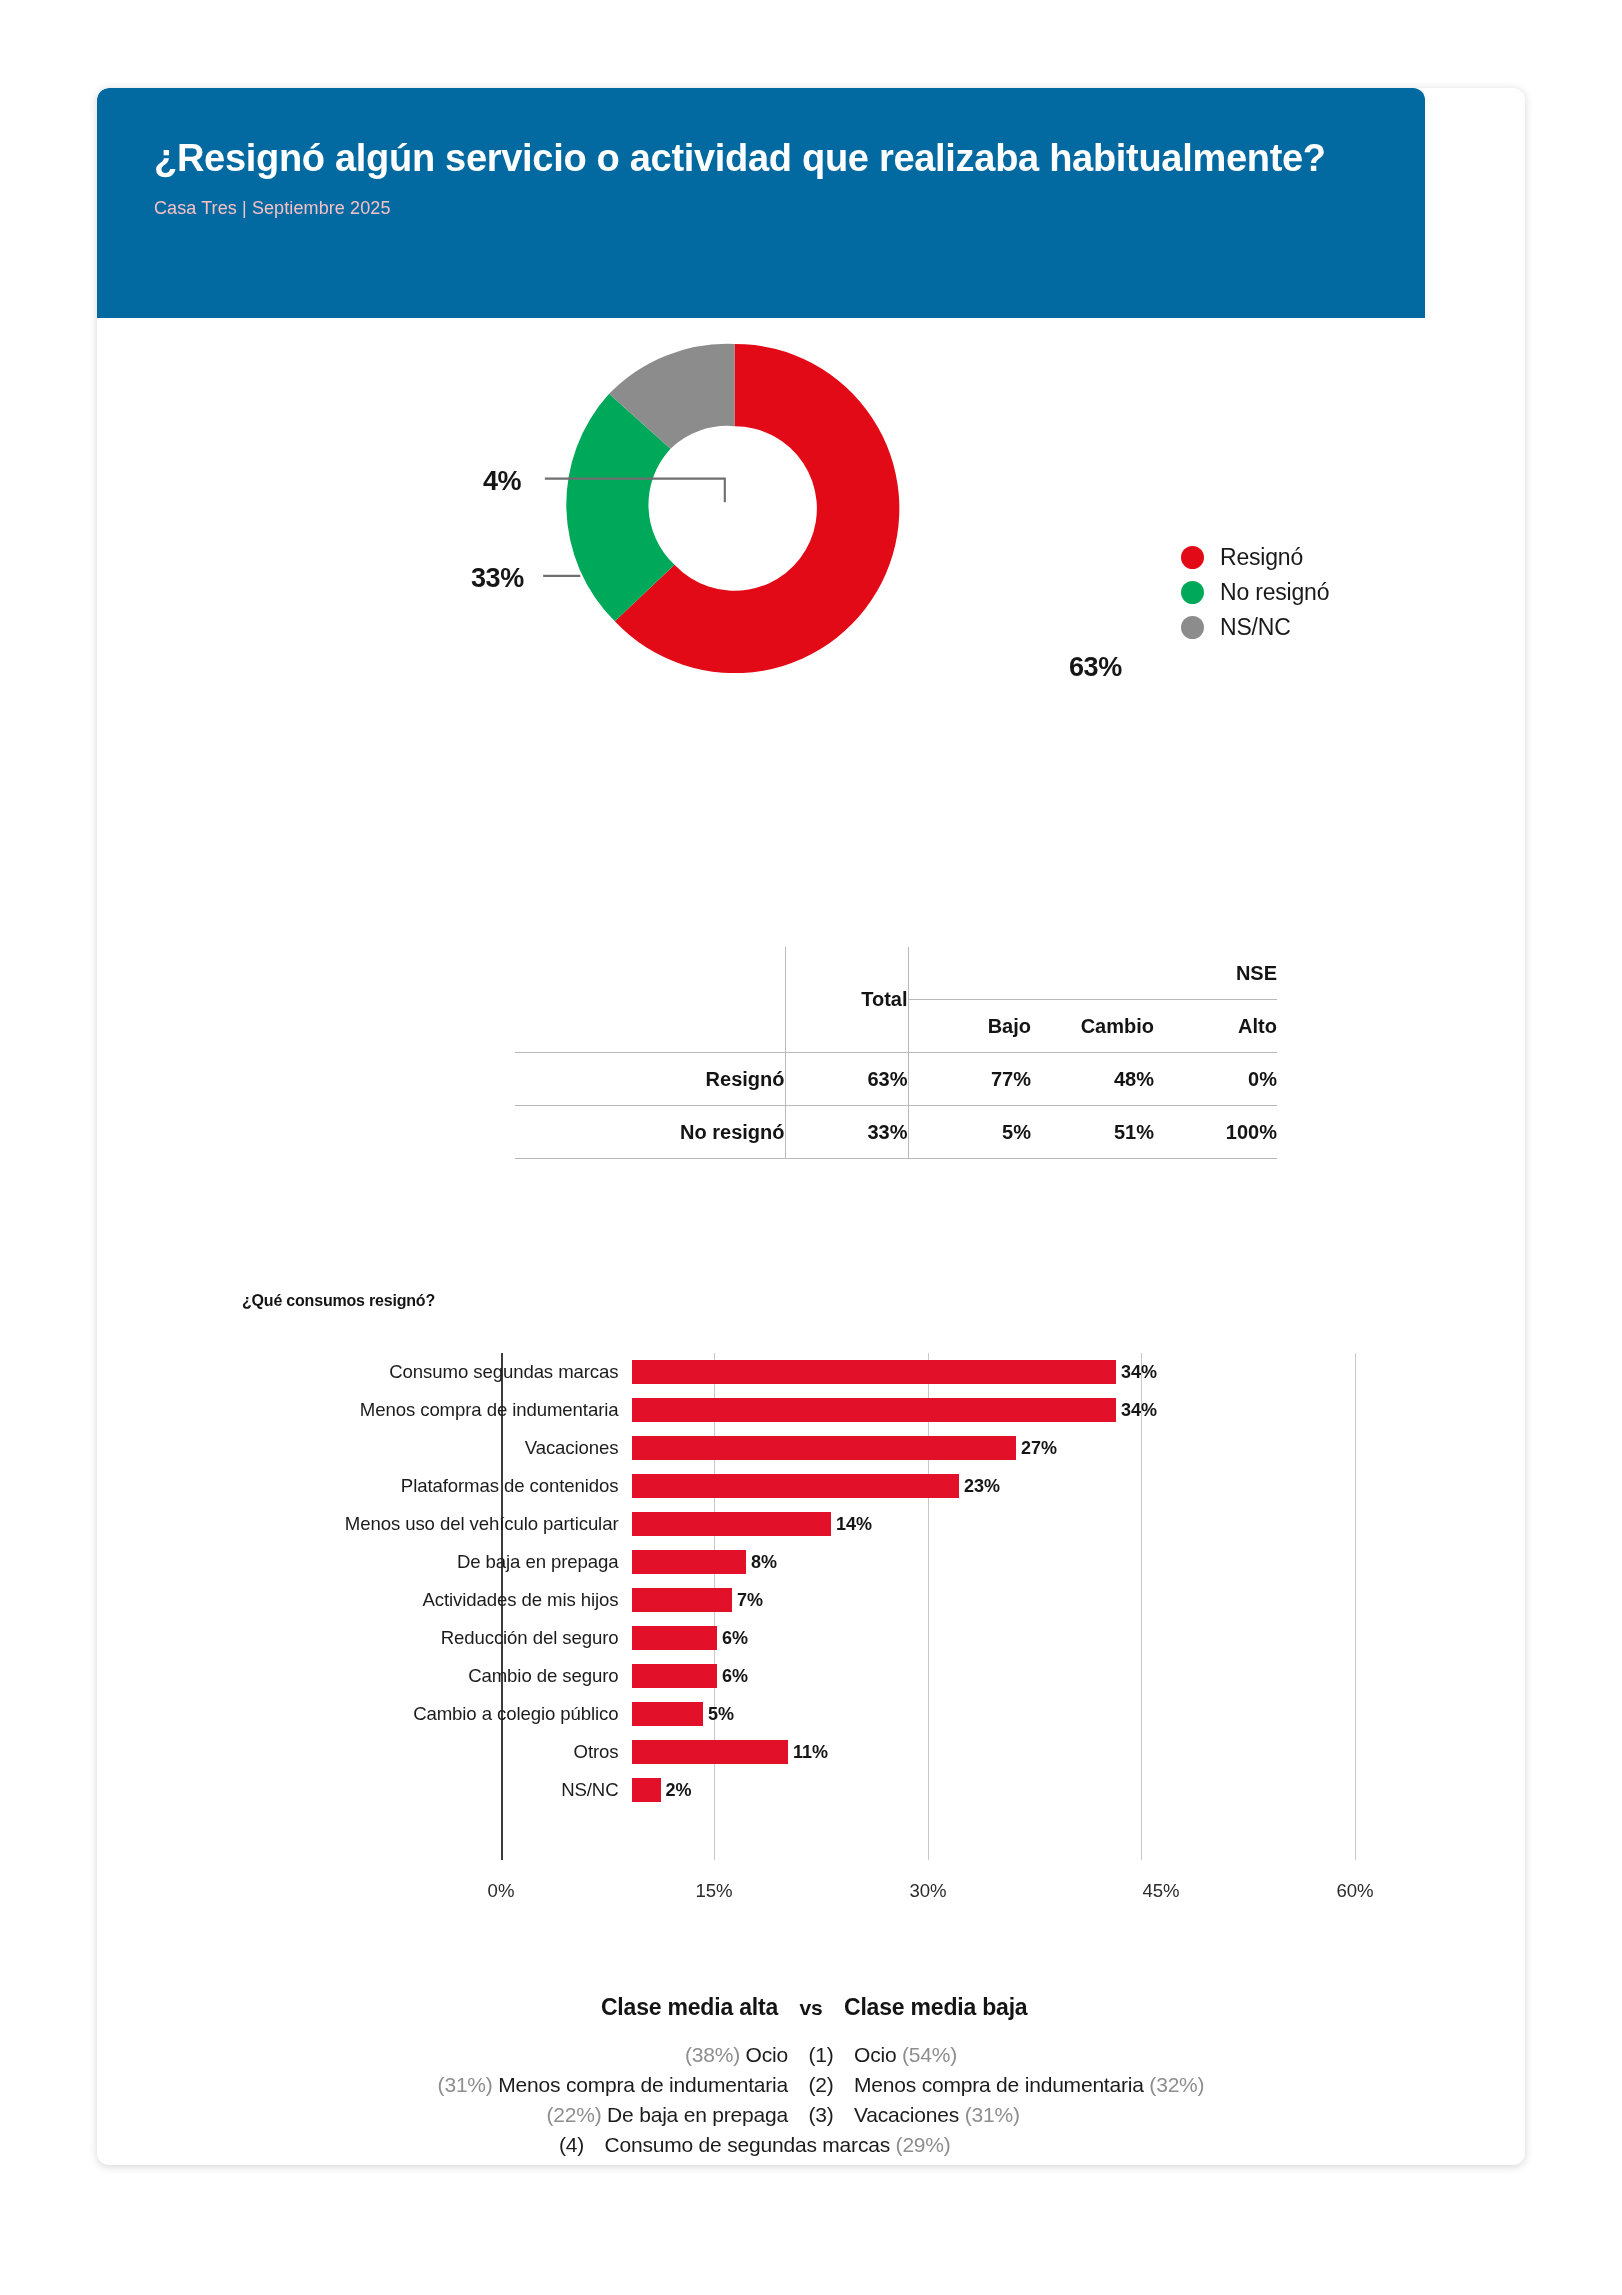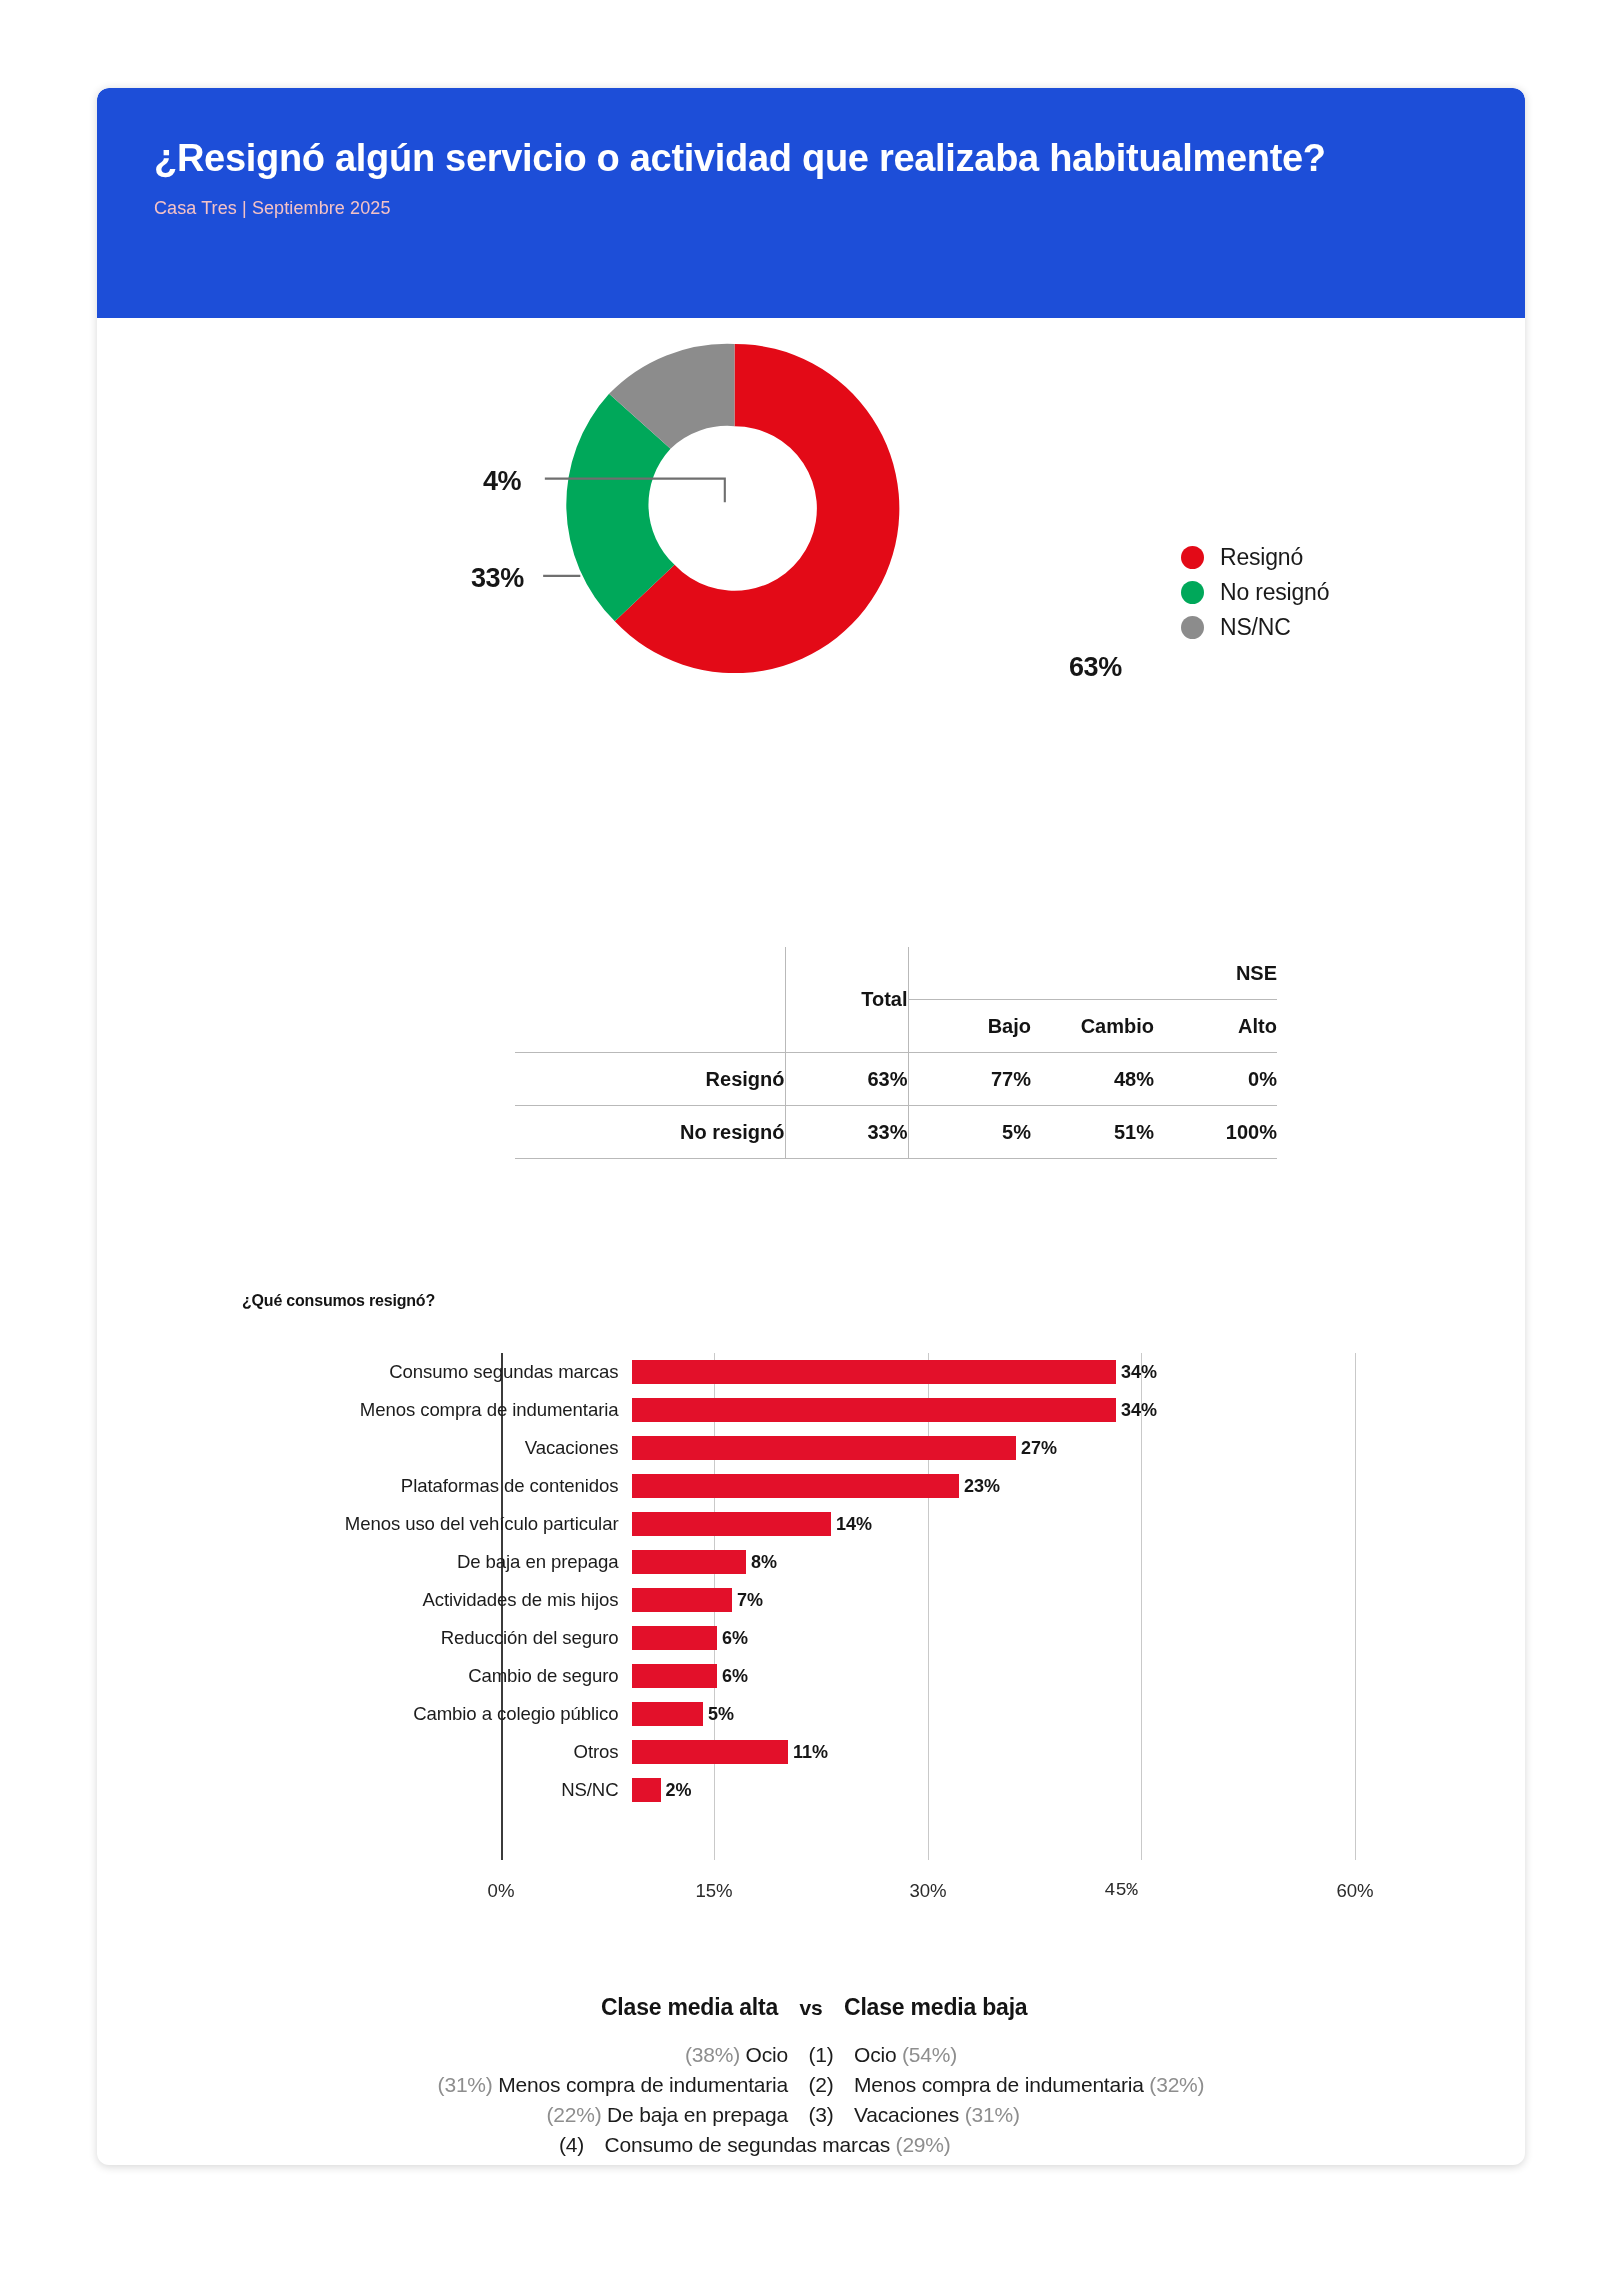--- a/index.html
+++ b/index.html
@@ -26,23 +26,23 @@
     background: #ffffff;
     border-radius: 12px;
     box-shadow: 0 1.7px 8.5px rgba(0,0,0,0.16);
     overflow: hidden;
   }
 
   
   .header {
     position: absolute;
     left: 0; top: 0;
-    width: 1428px;
+    width: 1328px;
     height: 230px;
-    background: #1d4ed8;
+    background: #0369a1;
     border-radius: 12px 12px 0 0;
     box-sizing: border-box;
     padding: 47px 27px 0 57px;
   }
   .header-title {
     color: #ffffff;
     font-size: 38px;
     font-weight: bold;
     line-height: 1.22;
     letter-spacing: -0.3px;
@@ -457,21 +457,21 @@
         <div class="bar-track">
           <div class="bar-fill" style="width: 28.5px; background: rgb(227, 16, 42);"></div>
           <div class="bar-val">2%</div>
         </div>
       </div>
     </div>
   <div class="xaxis" id="xaxis">
       <span class="xtick" style="left: 0px;">0%</span>
       <span class="xtick" style="left: 213px;">15%</span>
       <span class="xtick" style="left: 427px;">30%</span>
-      <span class="xtick" style="left: 620px; font-family: Liberation Mono, monospace;">45%</span>
+      <span class="xtick" style="left: 660px;">45%</span>
       <span class="xtick" style="left: 854px;">60%</span>
     </div>
 
   <div class="compare">
     <div class="cmp-head">
       <span class="cmp-head-left">Clase media alta</span>
       <span class="cmp-head-vs">vs</span>
       <span class="cmp-head-right">Clase media baja</span>
     </div>
     <div id="cmp-rows">

